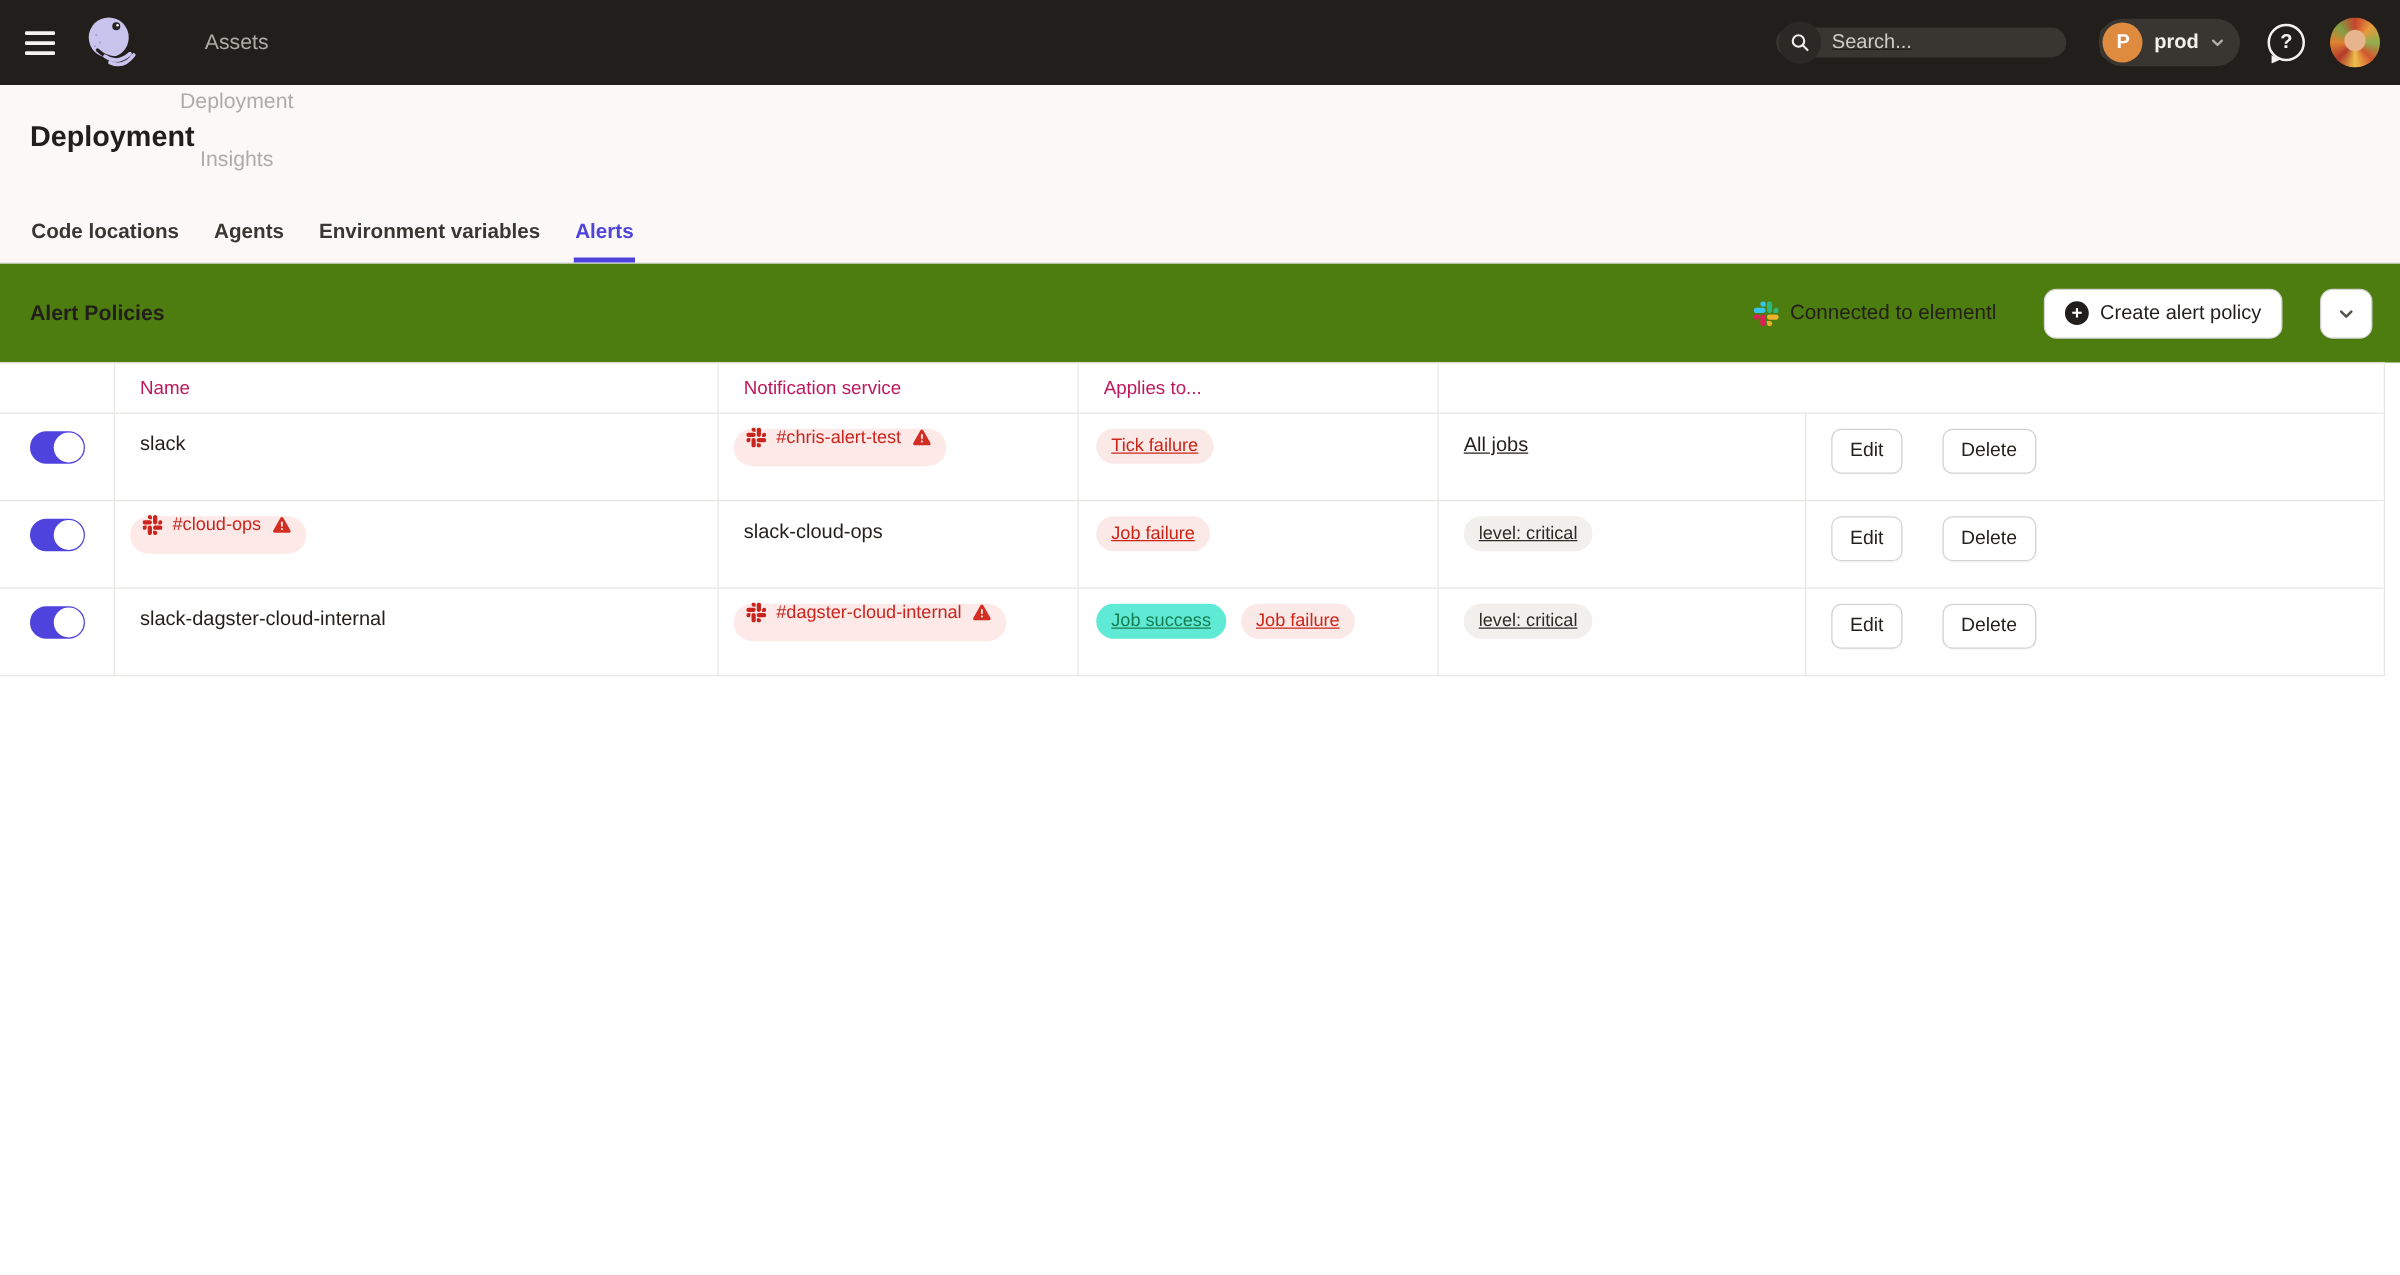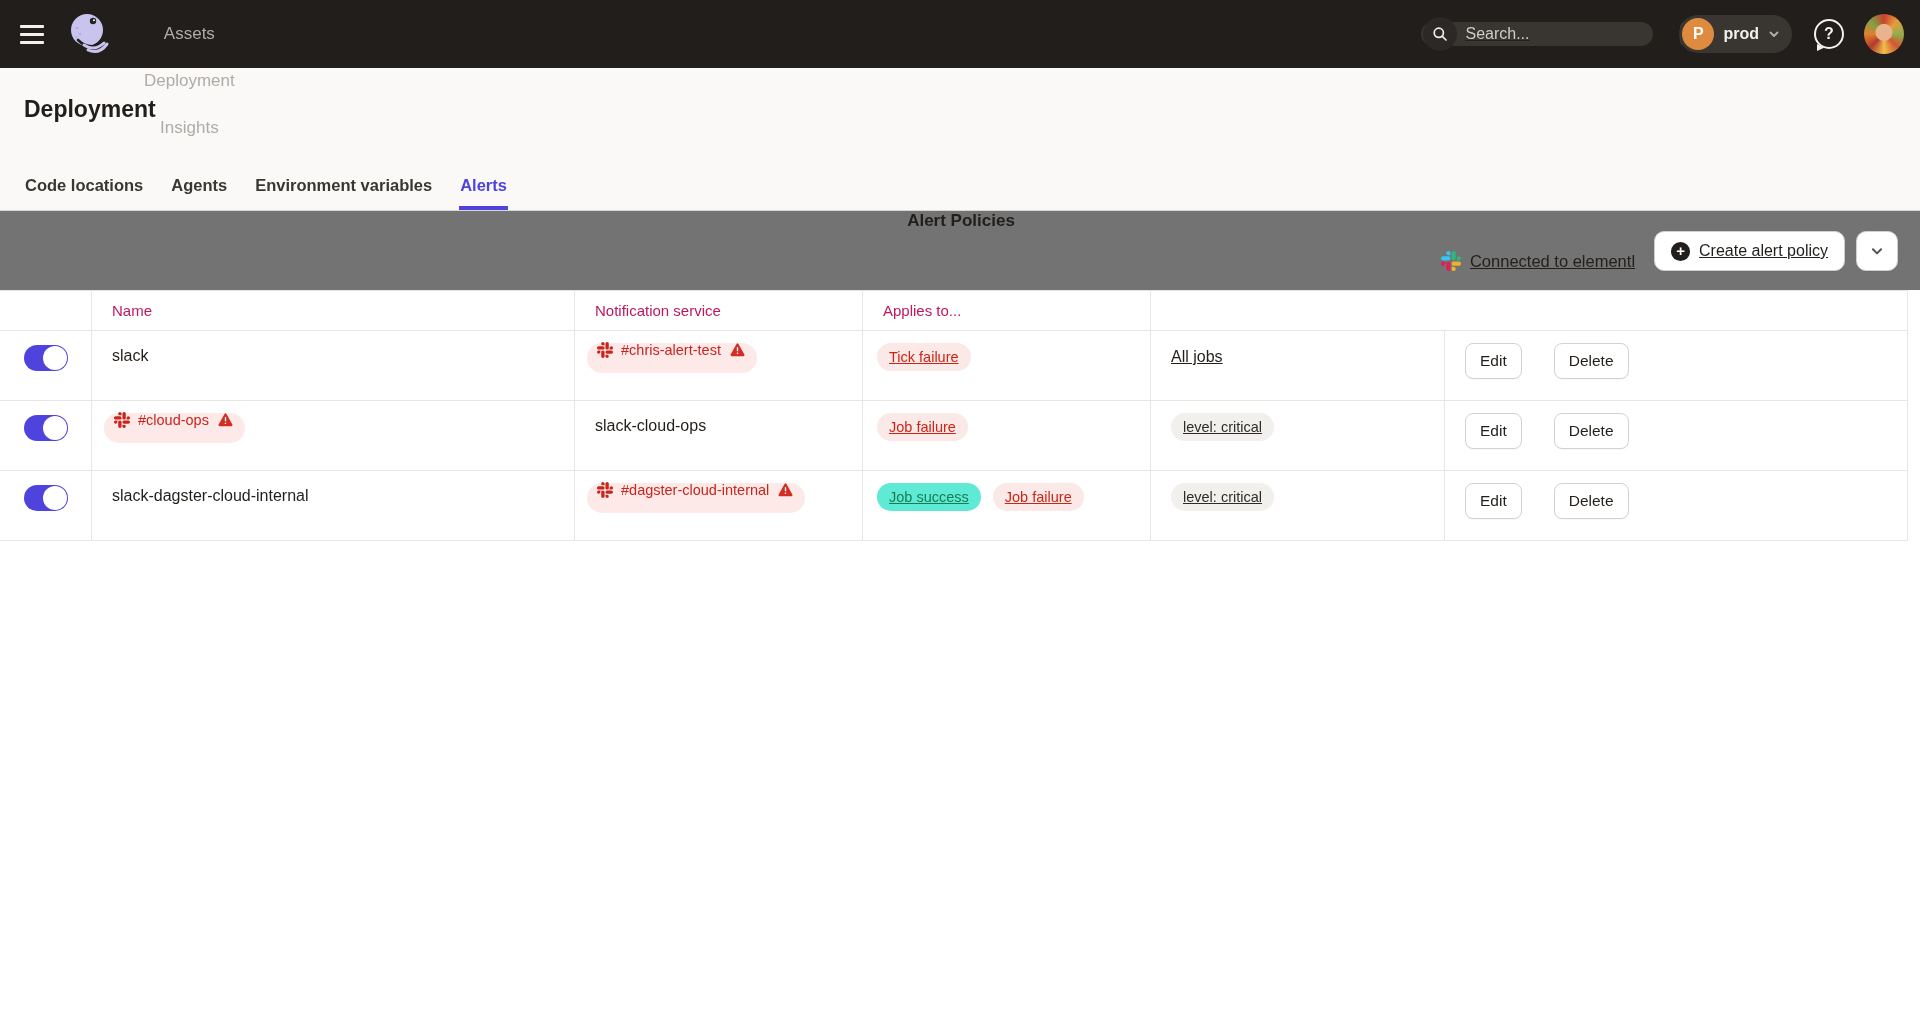--- a/index.html
+++ b/index.html
@@ -39,23 +39,23 @@
               conic-gradient(#C8432C, #E89B3C, #8FAE4E, #D4562F, #EFC04A, #B23A2B, #E0812F, #7FA045, #C8432C); }
 
   
   .page-header { height:143px; background:#FAF9F7; border-bottom:1px solid #D8D6D3; padding:0 24px; display:flex; flex-direction:column; }
   .page-title { font-size:23px; font-weight:700; color:#211E1B; padding-top:28px; }
   .tabs { display:flex; gap:26px; margin-top:auto; }
   .tab { font-size:16.5px; font-weight:600; color:#3A3733; padding:0 1px 11px; border-bottom:4px solid transparent; cursor:pointer; }
   .tab[data-state="active"] { color:#4F43DD; border-bottom-color:#4F43DD; }
 
   
-  .toolbar { height:79px; display:flex; align-items:center; padding:0 22px 0 24px; background:#737373;flex-direction:column; }
+  .toolbar { height:79px; display:flex; align-items:center; padding:0 22px 0 24px; background:#4d7c0f; }
   .toolbar-heading { font-size:17px; font-weight:700; color:#211E1B; }
-  .toolbar-right { margin-left:auto; display:flex; align-items:flex-end; gap:11px;text-decoration:underline; }
+  .toolbar-right { margin-left:auto; display:flex; align-items:center; gap:30px; }
   .conn-status { display:flex; align-items:center; gap:9px; margin-right:8px; }
   .conn-status span { font-size:16.5px; color:#231F1B; }
   .btn-create { height:40px; border-radius:10px; border:1px solid #D2D0CD; background:#fff; display:flex; align-items:center; gap:9px;
                 padding:0 16px; font-size:16px; font-weight:500; color:#211E1B; cursor:pointer;
                 font-family:"Liberation Sans","DejaVu Sans",sans-serif; box-shadow:0 1px 1px rgba(0,0,0,0.04); }
   .plus-circle { width:19px; height:19px; border-radius:50%; background:#211E1B; color:#fff; display:flex; align-items:center; justify-content:center;
                  font-size:15px; font-weight:700; line-height:1; padding-bottom:1px; }
   .btn-caret { width:42px; height:40px; border-radius:10px; border:1px solid #D2D0CD; background:#fff; display:flex; align-items:center;
                justify-content:center; cursor:pointer; box-shadow:0 1px 1px rgba(0,0,0,0.04); }
 

